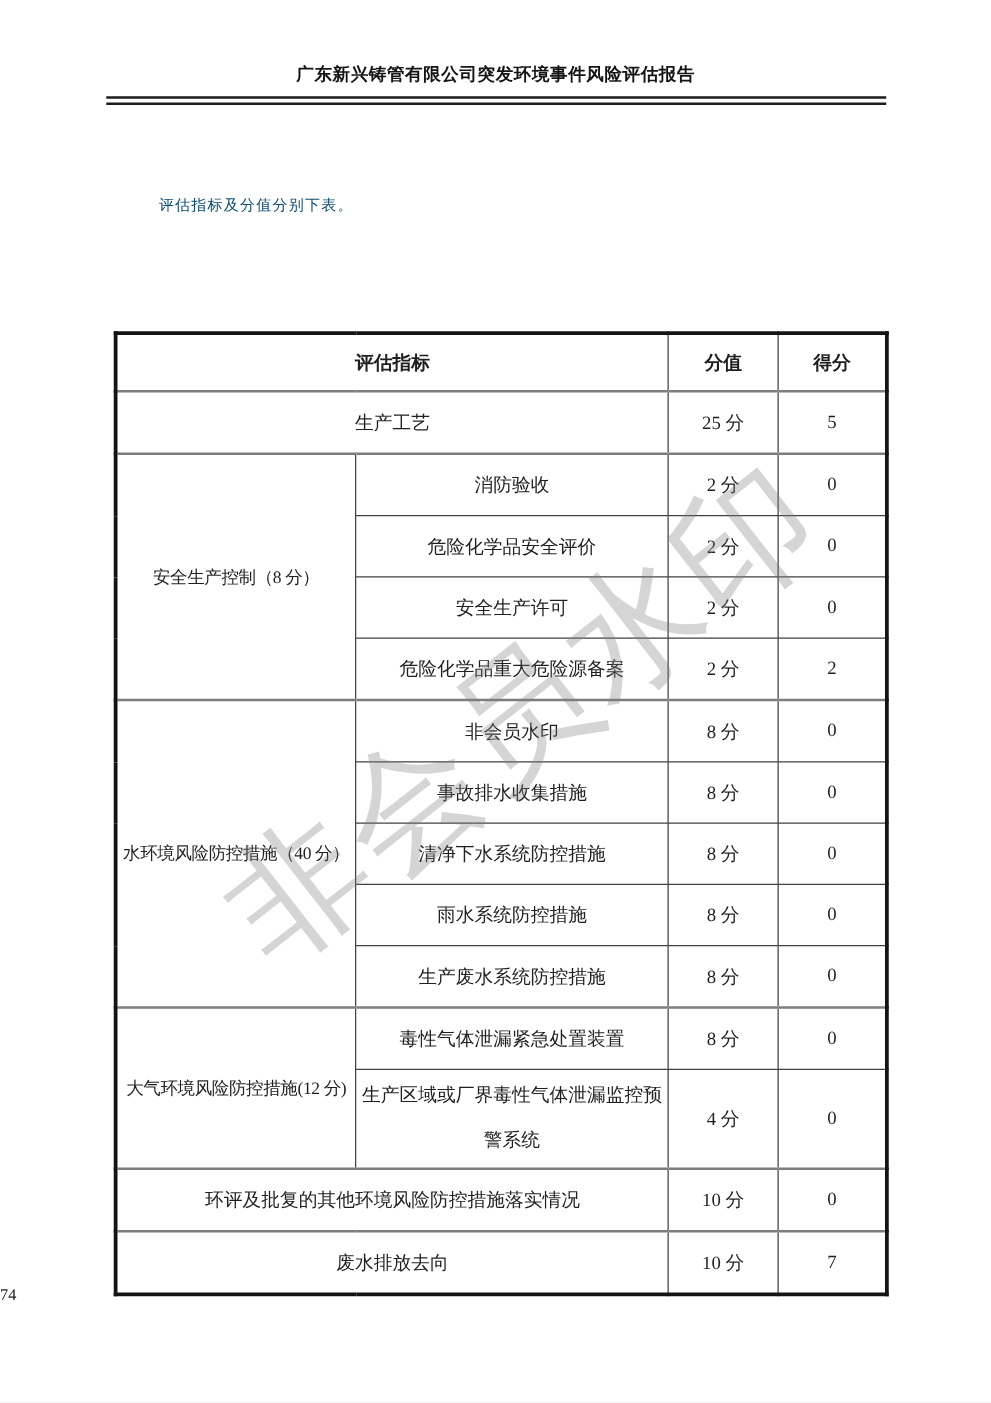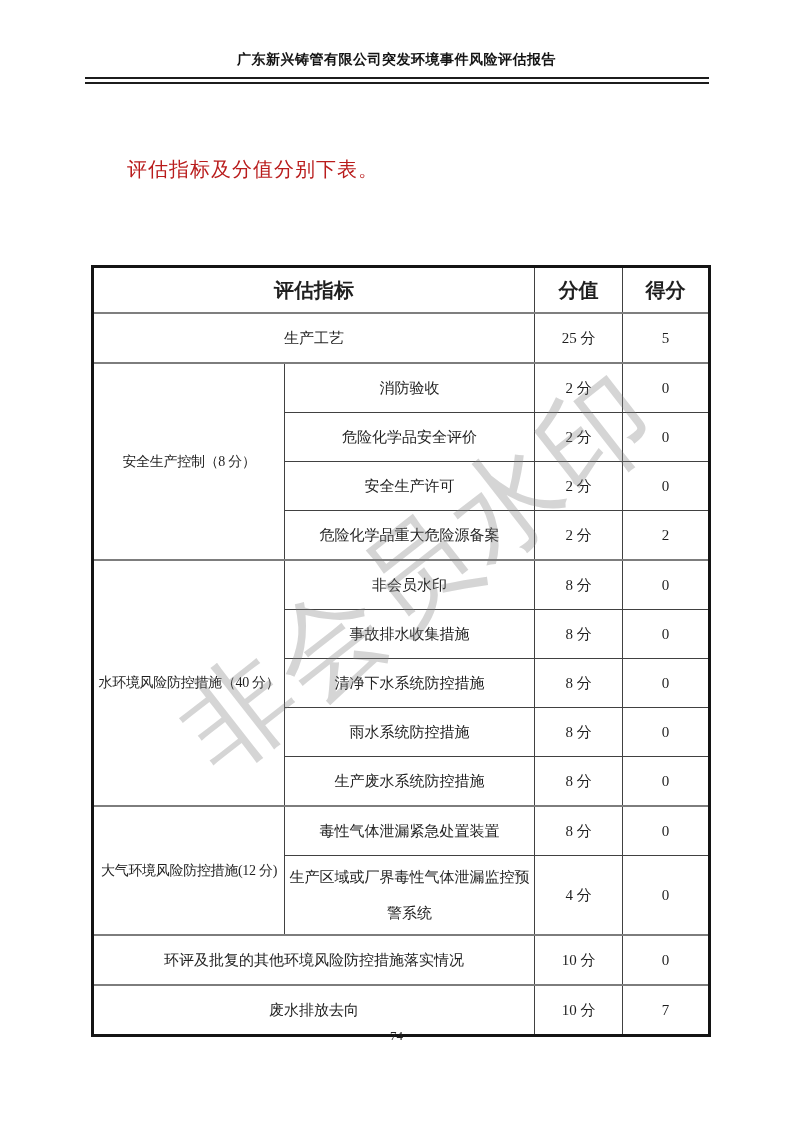--- a/index.html
+++ b/index.html
@@ -18,52 +18,52 @@
     border-top:2.5px solid #1c1c1c; border-bottom:2px solid #1c1c1c;
   }
   .section-heading {
     position:absolute; top:103px; left:127px; margin:0;
     font-size:19px; font-weight:bold; color:#111;
     font-family:"Liberation Sans", sans-serif; letter-spacing:0.5px;
   }
   .section-heading .sec-num { font-family:"Liberation Serif", serif; margin-right:10px; }
   .intro {
     position:absolute; top:156px; left:127px; margin:0;
-    font-size:20px; letter-spacing:1px; color:#b91c1c;
+    font-size:12px; letter-spacing:1px; color:#0c4a6e;
   }
   .caption {
     position:absolute; top:218px; left:0; width:100%; text-align:center;
     font-family:"Liberation Sans", sans-serif; font-weight:bold;
     font-size:15px; color:#111;
   }
   .caption .cap-label { margin-right:14px; }
   .tbl {
     position:absolute; left:91px; top:265px; width:617px;
     border-collapse:collapse; table-layout:fixed; text-align:center;
     font-size:15px; color:#1f1f1f; background:transparent;
     border:3px solid #141414;
   }
   .tbl th, .tbl td { border:1px solid #414141; padding:2px 4px; vertical-align:middle; }
   .tbl th {
     font-family:"Liberation Sans", sans-serif; font-weight:bold;
-    font-size:20px; height:40px; border-bottom:2px solid #7f7f7f;
+    font-size:15px; height:40px; border-bottom:2px solid #7f7f7f;
   }
   .tbl td { height:44px; }
   .tbl tr.sec-start > td { border-top:2px solid #7d7d7d; }
   .tbl td.group-cell { font-size:14px; white-space:nowrap; letter-spacing:-0.3px; }
   .tbl tr.tall-row td { height:74px; }
   .tbl tr.tall-row td.item-cell { line-height:2.4; padding:2px 3px; }
   .watermark {
     position:absolute; left:133px; top:500px; width:570px; text-align:center;
     font-family:"Liberation Sans", sans-serif; font-size:110px; line-height:1.3;
     color:rgba(128,128,128,0.33); letter-spacing:3px; white-space:nowrap;
     transform:rotate(-38deg); pointer-events:none; z-index:5;
   }
   .page-number {
-    position:absolute; top:1028px; left:0; width:100%; text-align:center;
+    position:absolute; top:1028px; left:0; width:100%; text-align:left;
     font-size:13px; color:#222;
   }
 </style>
 </head>
 <body>
 
 <div class="page">
 
   <div class="running-header">广东新兴铸管有限公司突发环境事件风险评估报告</div>
   <div class="header-rule"></div>

